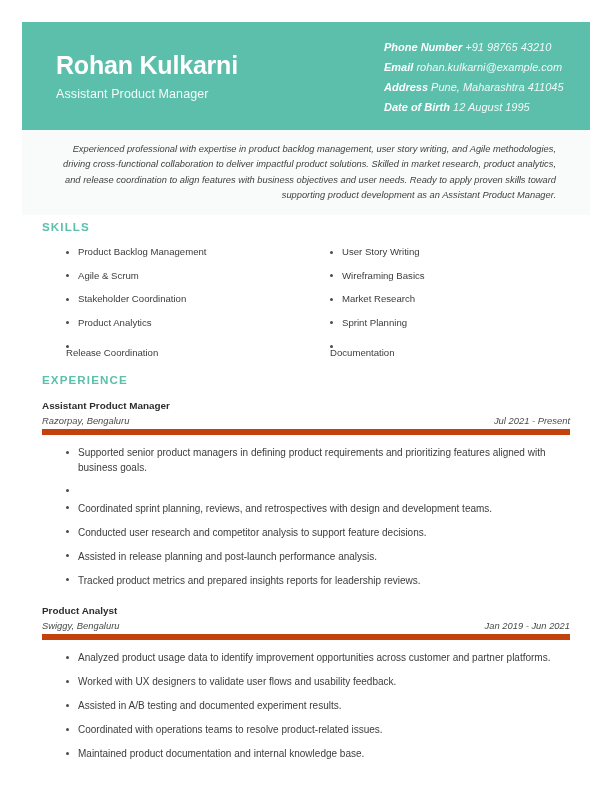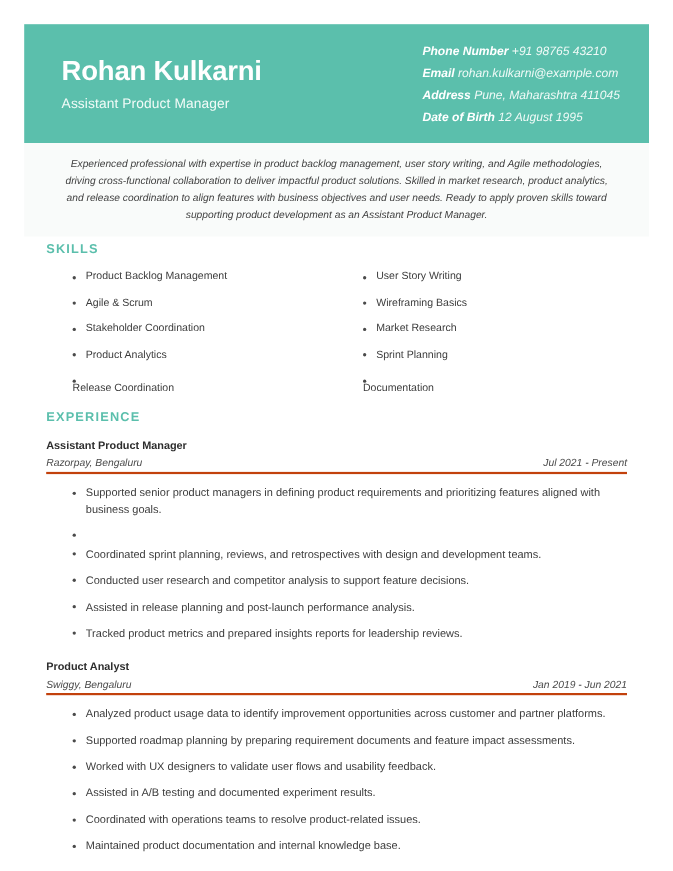--- a/index.html
+++ b/index.html
@@ -94,21 +94,21 @@
     display: flex;
     align-items: center;
     justify-content: center;
   }
 
   .summary-text {
     font-size: 9.3px;
     font-style: italic;
     line-height: 1.62;
     color: #3f3f3f;
-    text-align: center;
+    text-align: right;
     width: 500px;
   }
 
   
   .content {
     position: absolute;
     left: 42px;
     top: 220px;
     width: 528px;
   }
@@ -166,21 +166,21 @@
   }
 
   .entry-meta {
     display: flex;
     justify-content: space-between;
     align-items: baseline;
     font-size: 9.4px;
     font-style: italic;
     color: #4a4a4a;
     padding-bottom: 3px;
-    border-bottom: 2px solid #c2410c;
+    border-bottom: 6px solid #c2410c;
     margin-top: 2px;
   }
 
   .entry-bullets {
     margin-top: 11px;
     padding-left: 24px;
   }
 
   .exp-item {
     display: flex;
@@ -326,24 +326,20 @@
           <span>Swiggy, Bengaluru</span>
           <span>Jan 2019 - Jun 2021</span>
         </div>
         <div class="entry-bullets">
           <div class="exp-item">
             <span class="bullet-dot"></span>
             <span>Analyzed product usage data to identify improvement opportunities across customer and partner platforms.</span>
           </div>
           <div class="exp-item">
             <span class="bullet-dot"></span>
-            <span>Supported roadmap planning by preparing requirement documents and feature impact assessments.</span>
-          </div>
-          <div class="exp-item">
-            <span class="bullet-dot"></span>
             <span>Worked with UX designers to validate user flows and usability feedback.</span>
           </div>
           <div class="exp-item">
             <span class="bullet-dot"></span>
             <span>Assisted in A/B testing and documented experiment results.</span>
           </div>
           <div class="exp-item">
             <span class="bullet-dot"></span>
             <span>Coordinated with operations teams to resolve product-related issues.</span>
           </div>

